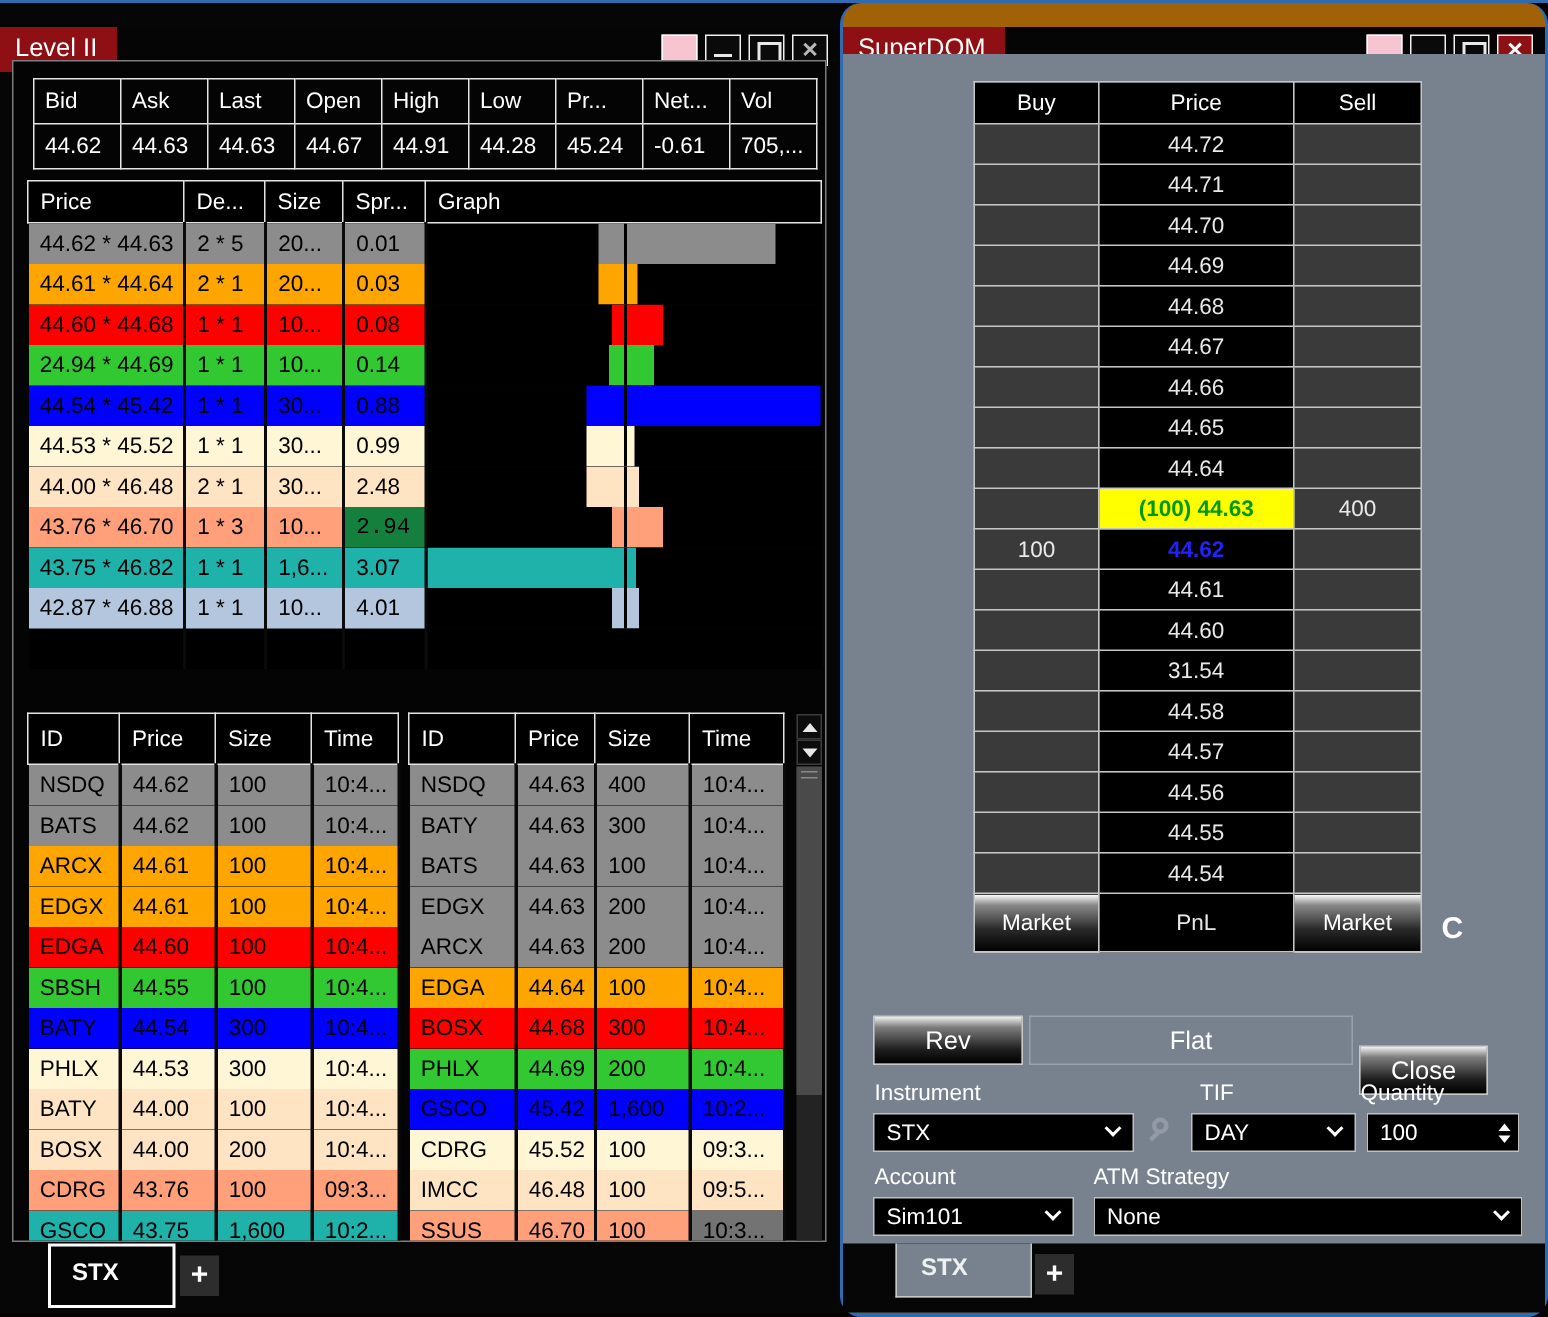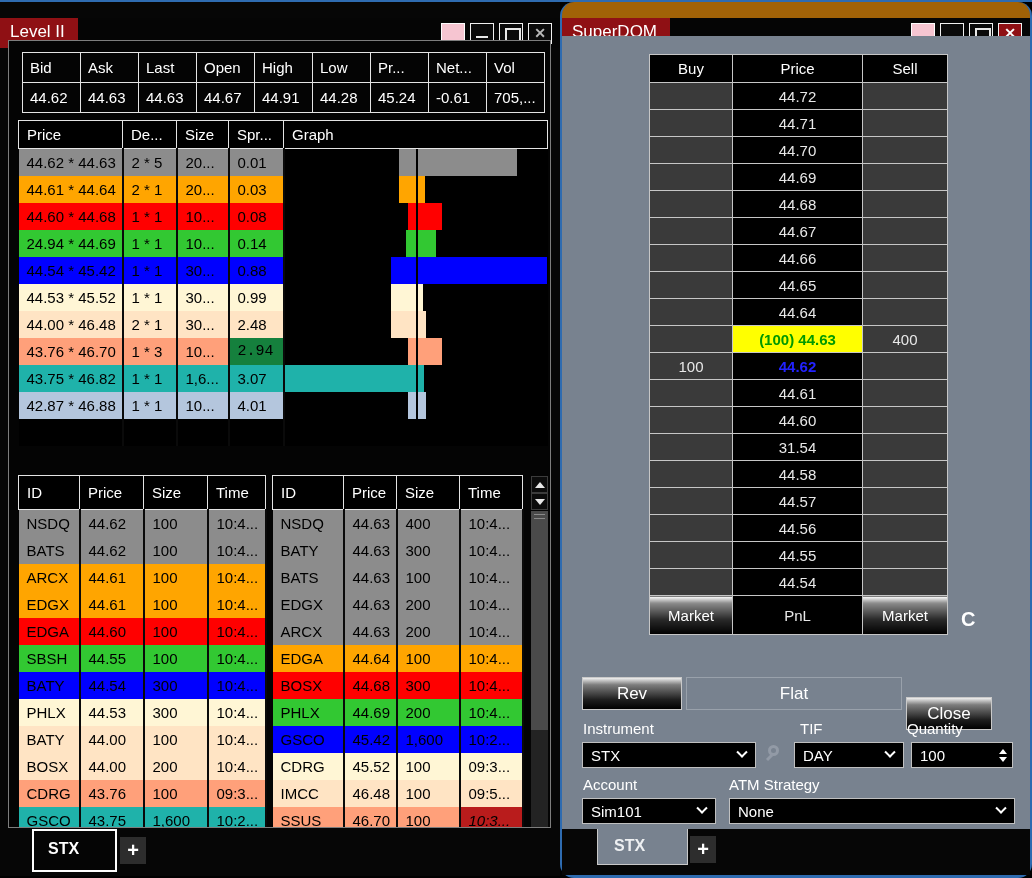--- a/index.html
+++ b/index.html
@@ -468,21 +468,21 @@
           <tr class="datarow">
             <td style="background: rgb(255, 228, 196);">IMCC</td>
             <td style="background: rgb(255, 228, 196);">46.48</td>
             <td style="background: rgb(255, 228, 196);">100</td>
             <td style="background: rgb(255, 228, 196);">09:5...</td>
           </tr>
           <tr class="datarow">
             <td style="background: rgb(255, 160, 122);">SSUS</td>
             <td style="background: rgb(255, 160, 122);">46.70</td>
             <td style="background: rgb(255, 160, 122);">100</td>
-            <td style="background: #b91c1c; font-style: italic;">10:3...</td>
+            <td style="background: #737373;">10:3...</td>
           </tr>
         </tbody>
     </table>
 
     <div id="tns-scroll">
       <div class="sb-btn" style="position:absolute; top:1px;">
           <div class="tri-up"></div>
         </div>
       <div class="sb-btn" style="position:absolute; top:18px;">
           <div class="tri-down"></div>

